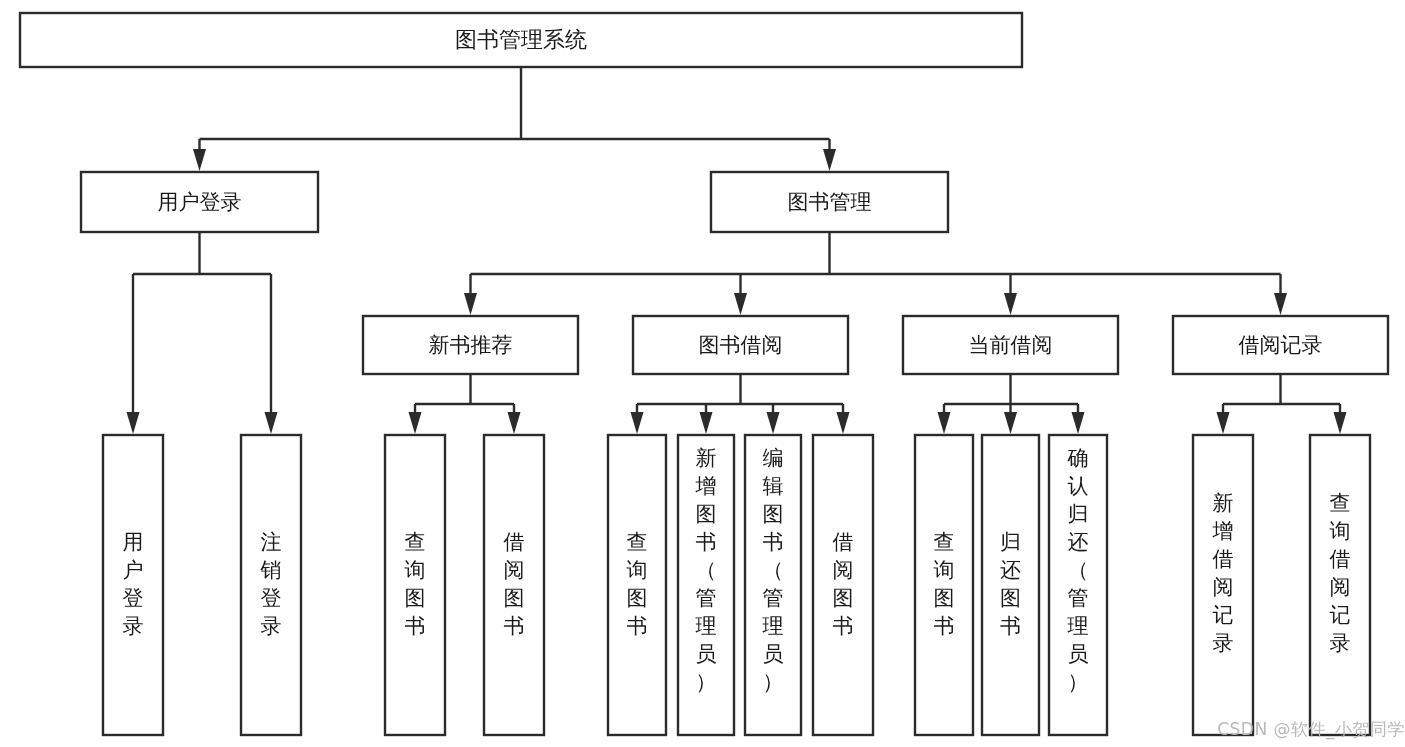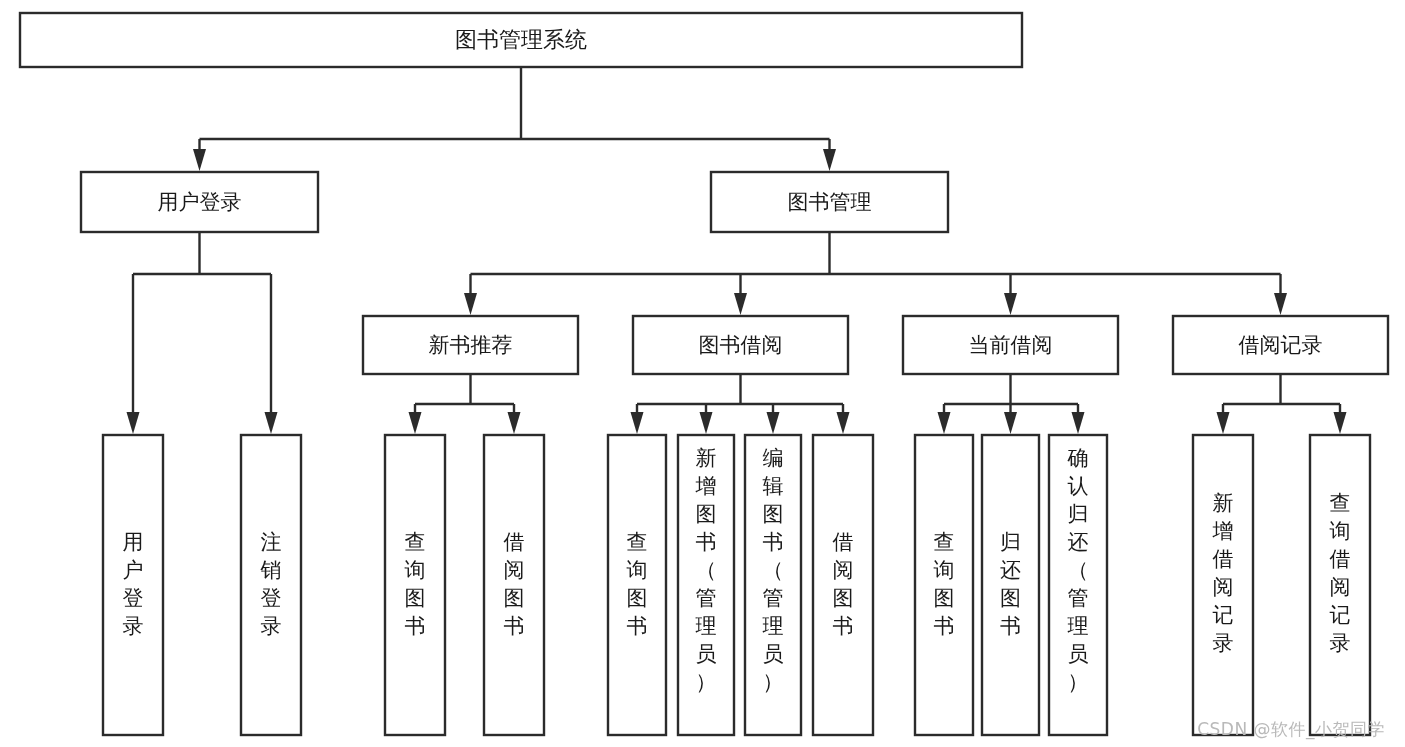--- a/index.html
+++ b/index.html
@@ -70,21 +70,21 @@
     letter-spacing: 0;
     white-space: pre;
     text-align: center;
     pointer-events: none;
   }
   .vlabel span {
     display: block;
   }
   .watermark {
     position: absolute;
-    right: 20px;
+    right: 0;
     bottom: 6px;
     font-family: "DejaVu Sans", "Liberation Sans", sans-serif;
     font-size: 17px;
     color: #b9b9b9;
     letter-spacing: 0.5px;
     white-space: nowrap;
   }
 </style>
 </head>
 <body>

